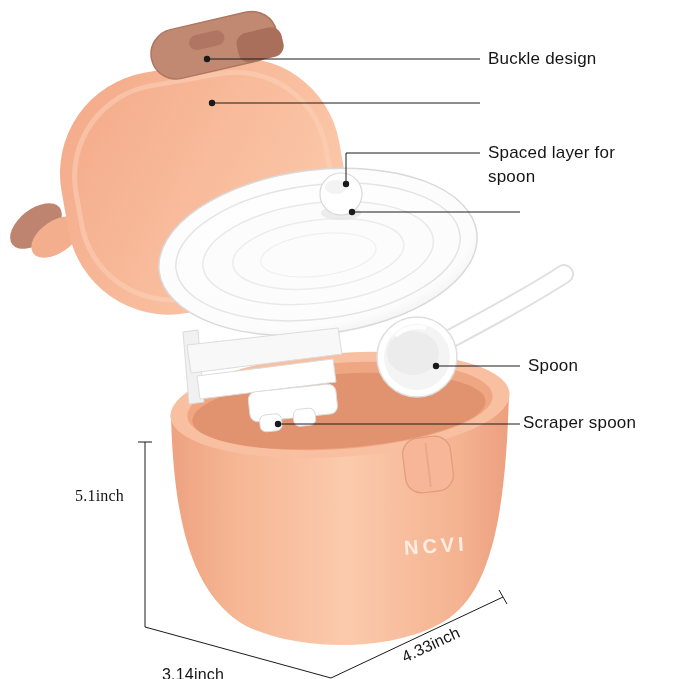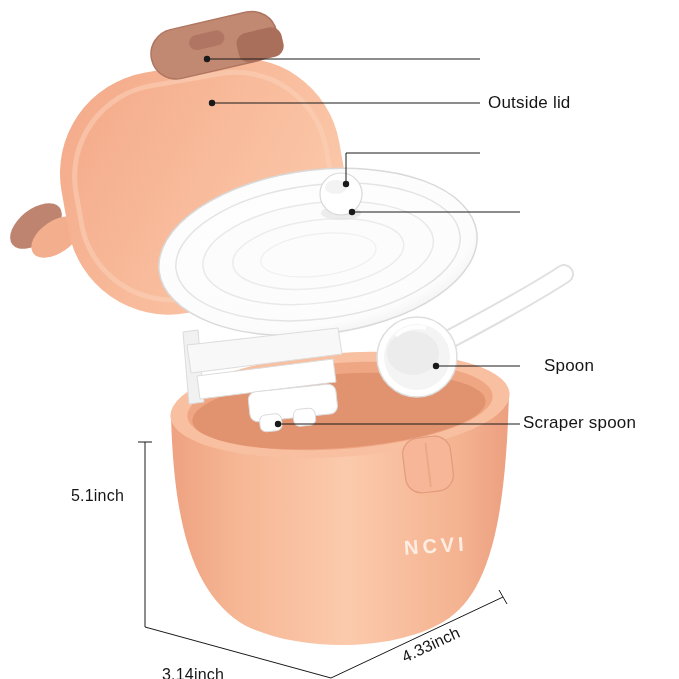--- a/index.html
+++ b/index.html
@@ -143,28 +143,29 @@
 
     <g stroke="#1A1A1A" stroke-width="1" fill="none">
       <line x1="138" y1="442" x2="152" y2="442"></line>
       <line x1="145" y1="442" x2="145" y2="627"></line>
       <line x1="145" y1="627" x2="331" y2="678"></line>
       <line x1="331" y1="678" x2="503" y2="597"></line>
       <line x1="499" y1="590" x2="507" y2="604"></line>
     </g>
   </svg>
 
-
-  <div class="label" style="left:488px; top:91px;">Outside lid</div>
+  <div class="label" style="left:488px; top:47px;">Buckle design</div>
 
 
+  <div class="label wrap" style="left:488px; top:141px; width:170px;">Spaced layer for spoon</div>
 
-  <div class="label" style="left:544px; top:354px;">Spoon</div>
+
+  <div class="label" style="left:528px; top:354px;">Spoon</div>
 
   <div class="label" style="left:523px; top:411px;">Scraper spoon</div>
 
-  <div class="label dim" style="left:58px; top:484px; width:66px; text-align:right;">5.1inch</div>
+  <div class="label dim" style="left:58px; top:484px; width:66px; text-align:right;font-family:Liberation Serif, serif;">5.1inch</div>
 
   <div class="label dim" style="left:162px; top:663px;">3.14inch</div>
 
   <div class="label dim" style="left:400px; top:633px; transform:rotate(-25deg); transform-origin:center;">4.33inch</div>
 
 </div>
 
 </body></html>

